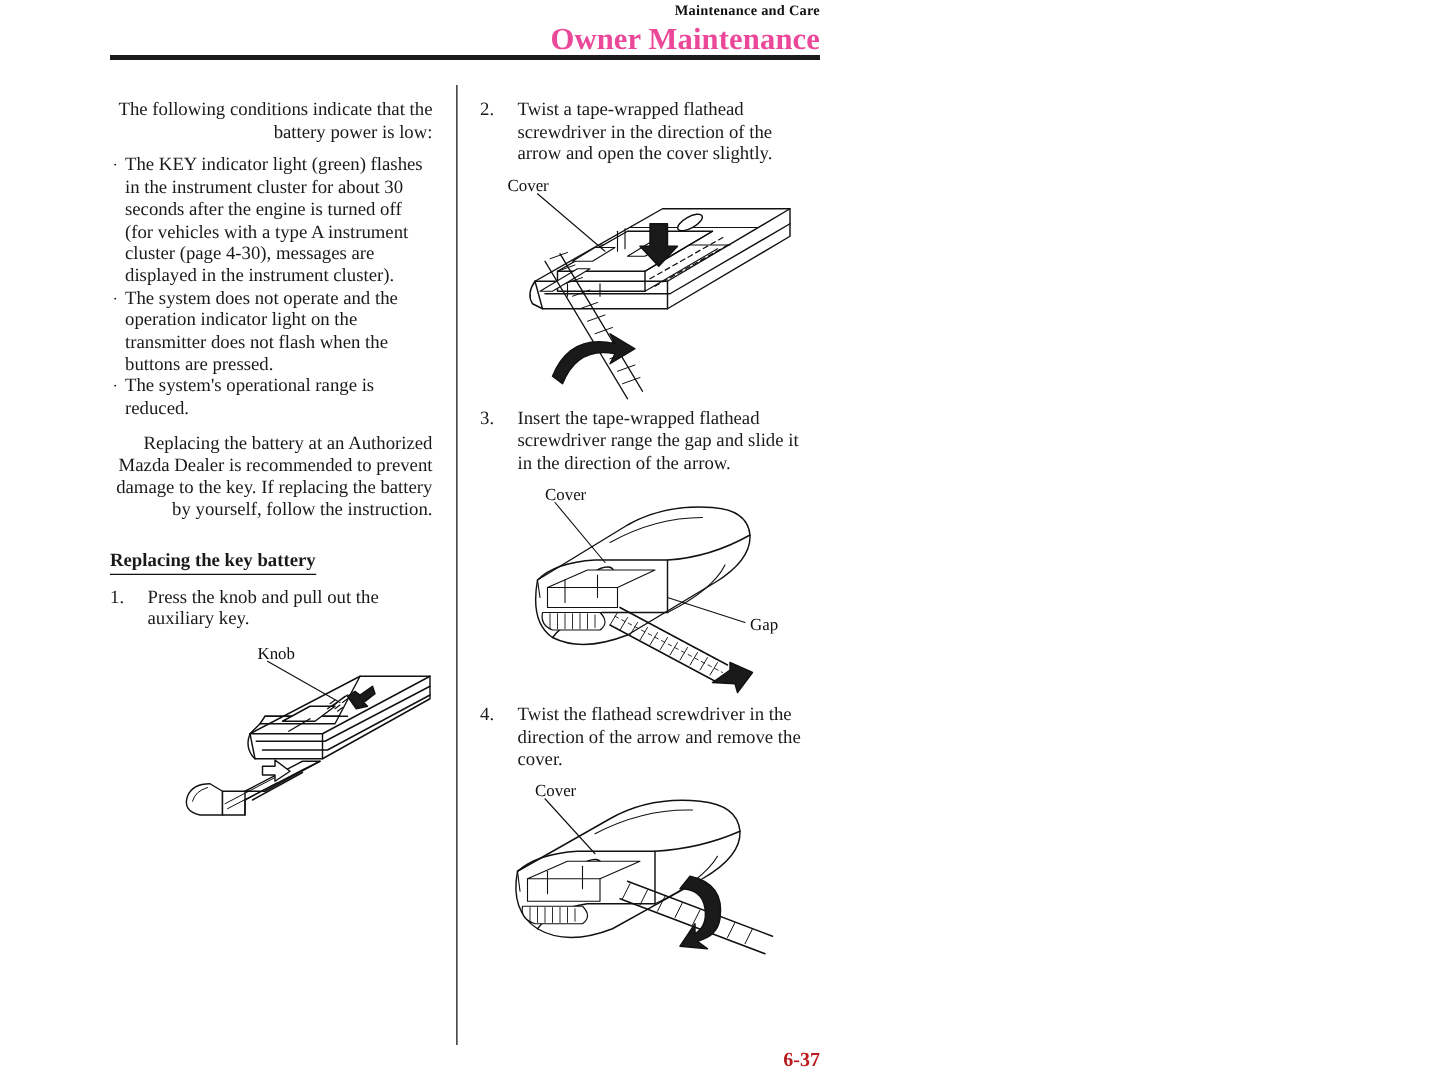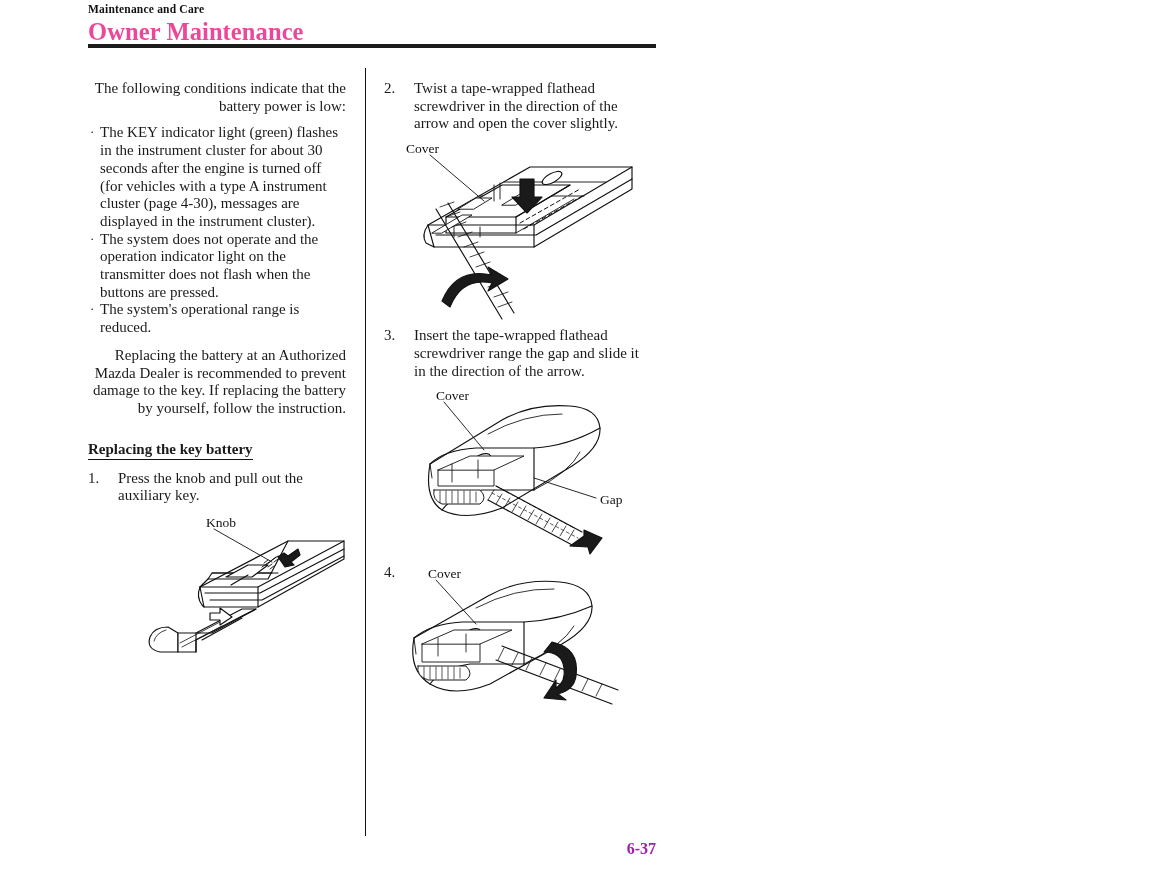--- a/index.html
+++ b/index.html
@@ -16,20 +16,21 @@
     color: #1a1a1a;
     overflow: hidden;
   }
 
   
   #header-block {
     position: absolute;
     left: 88px;
     top: 2px;
     width: 568px;
+    text-align: right;
   }
   #chapter-label {
     font-size: 11.5px;
     font-weight: bold;
     letter-spacing: 0.2px;
     line-height: 14px;
     color: #111;
   }
   #page-title {
     font-size: 24.5px;
@@ -128,21 +129,21 @@
 
   
   #page-number {
     position: absolute;
     left: 0;
     top: 840px;
     width: 656px;
     text-align: right;
     font-size: 16px;
     font-weight: bold;
-    color: #a21caf;
+    color: #b91c1c;
   }
 </style>
 </head>
 <body>
 
 <div id="page">
 
   <div id="header-block">
     <div id="chapter-label">Maintenance and Care</div>
     <div id="page-title">Owner Maintenance</div>
@@ -360,20 +361,21 @@
 
           <path d="M150 92 L212 112" stroke-width="0.9"></path>
         </g>
         <text class="fig-label" x="52" y="14" font-size="13.5" fill="#111" font-family="Liberation Serif, DejaVu Serif, serif">Cover</text>
         <text class="fig-label" x="216" y="118" font-size="13.5" fill="#111" font-family="Liberation Serif, DejaVu Serif, serif">Gap</text>
       </svg>
     </div>
 
     <div class="step" style="margin-top:6px;">
       <span class="num">4.</span>
+      <span>Twist the flathead screwdriver in the direction of the arrow and remove the cover.</span>
     </div>
 
     <div class="figure" style="margin-top:6px;">
       <svg width="262" height="152" viewBox="0 0 262 152">
         <g fill="none" stroke="#111" stroke-width="1.15" stroke-linejoin="round" stroke-linecap="round">
 
           <path d="M30 74 L104 32 Q136 14 176 18 Q206 21 208 42 Q209 62 178 80 L106 120 Q70 134 46 120 Q24 106 30 74 Z" fill="#fff"></path>
           <path d="M30 74 Q46 60 78 58 L140 58 Q176 56 208 42"></path>
           <path d="M46 120 Q58 104 86 100 L140 100"></path>
           <path d="M140 58 L140 100"></path>

